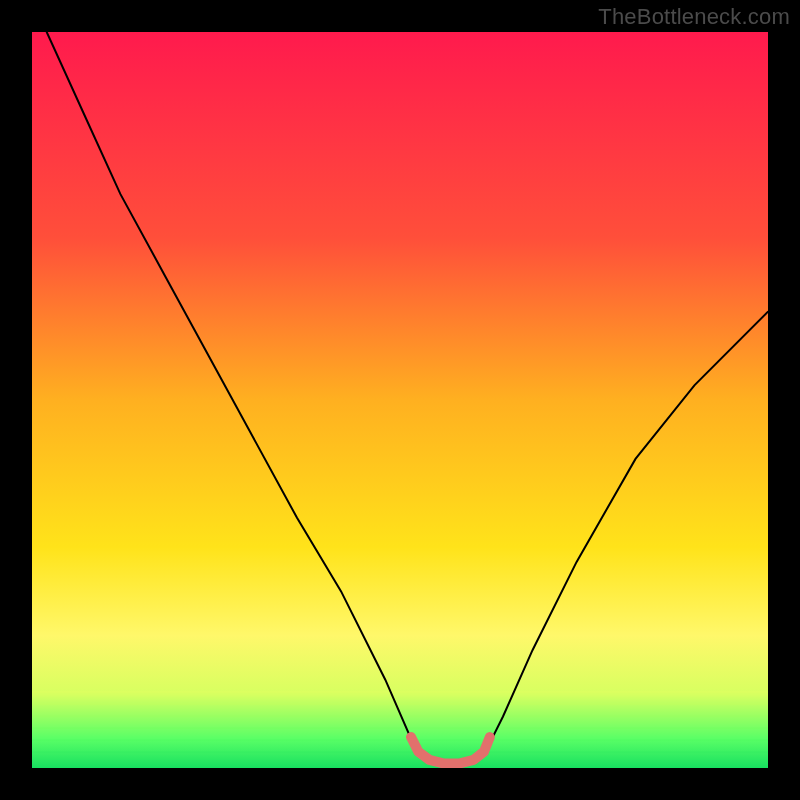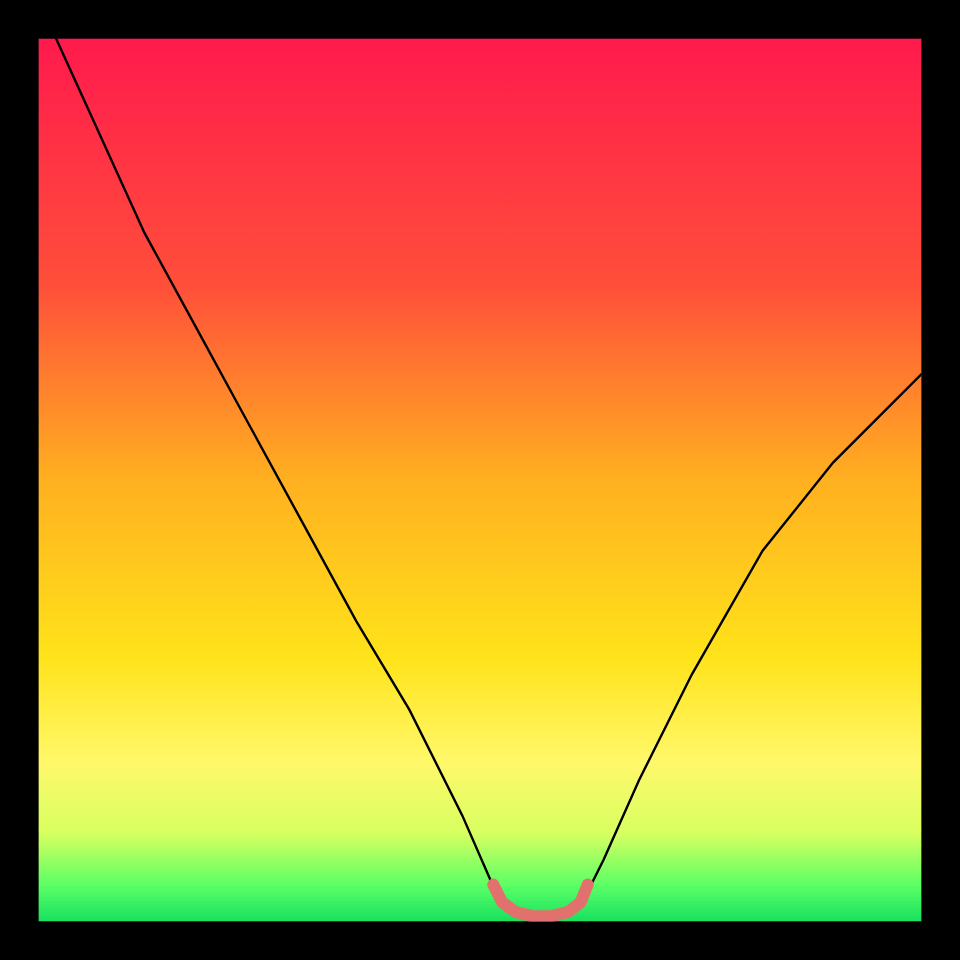--- a/index.html
+++ b/index.html
@@ -37,20 +37,21 @@
   .plot-area svg {
     display: block;
     width: 100%;
     height: 100%;
   }
 </style>
 </head>
 <body>
 
 <div class="frame">
+  <div class="watermark">TheBottleneck.com</div>
 
   <div class="plot-area">
     <svg viewBox="0 0 736 736">
       <defs>
         <linearGradient id="bg-grad" x1="0" y1="0" x2="0" y2="1">
 
         <stop offset="0%" stop-color="#ff1a4d"></stop>
             <stop offset="28.000000000000004%" stop-color="#ff4f3a"></stop>
             <stop offset="50%" stop-color="#ffb020"></stop>
             <stop offset="70%" stop-color="#ffe31a"></stop>

